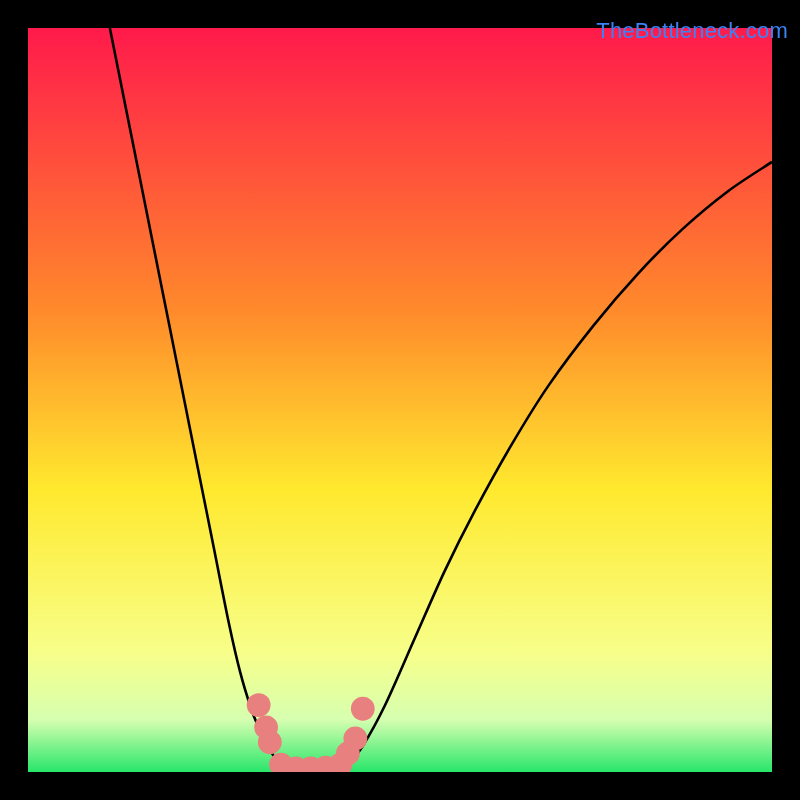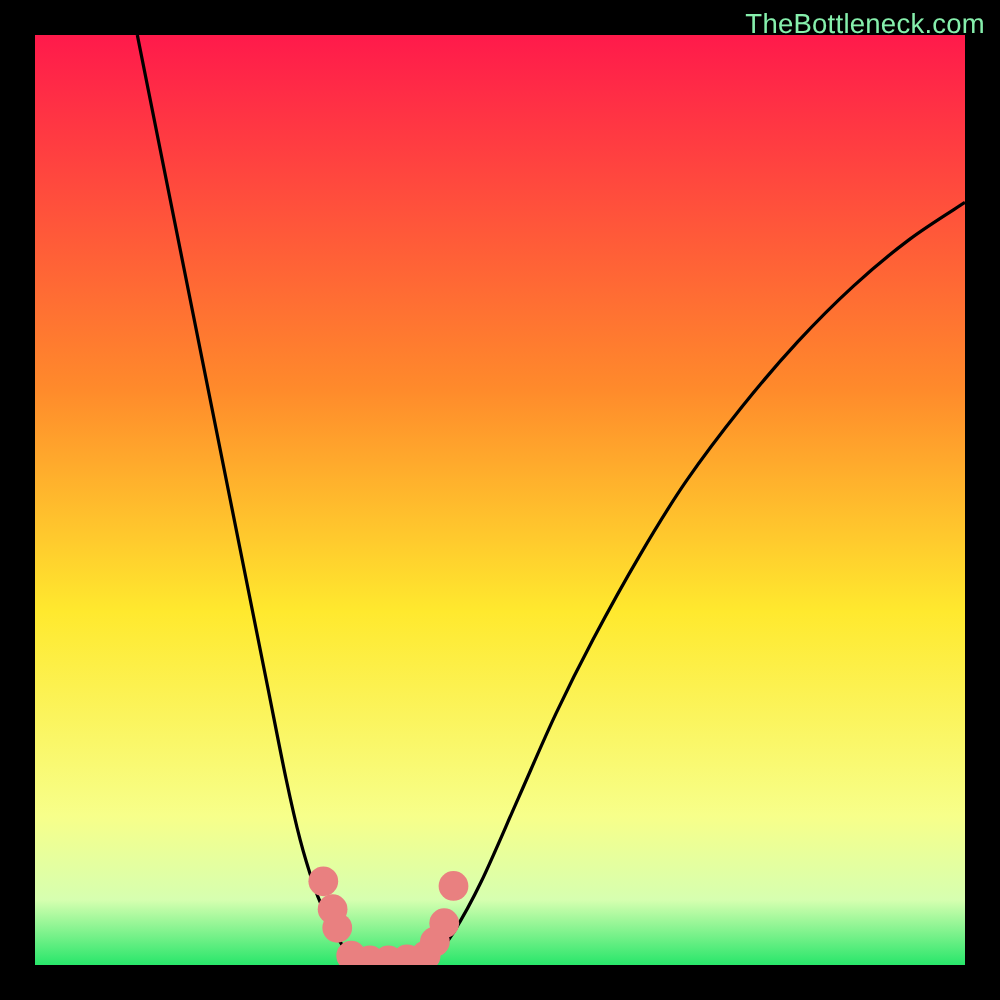--- a/index.html
+++ b/index.html
@@ -12,23 +12,23 @@
     font-family: Arial, Helvetica, sans-serif;
   }
   .stage {
     position: relative;
     width: 800px;
     height: 800px;
     background: #000;
   }
   .watermark {
     position: absolute;
-    top: 6px;
+    top: 18px;
     right: 12px;
-    color: #86efac;
+    color: #3b82f6;
     font-size: 22px;
     font-weight: 400;
     z-index: 10;
     letter-spacing: 0.2px;
   }
   .plot {
     position: absolute;
     left: 28px;
     top: 28px;
     width: 744px;

